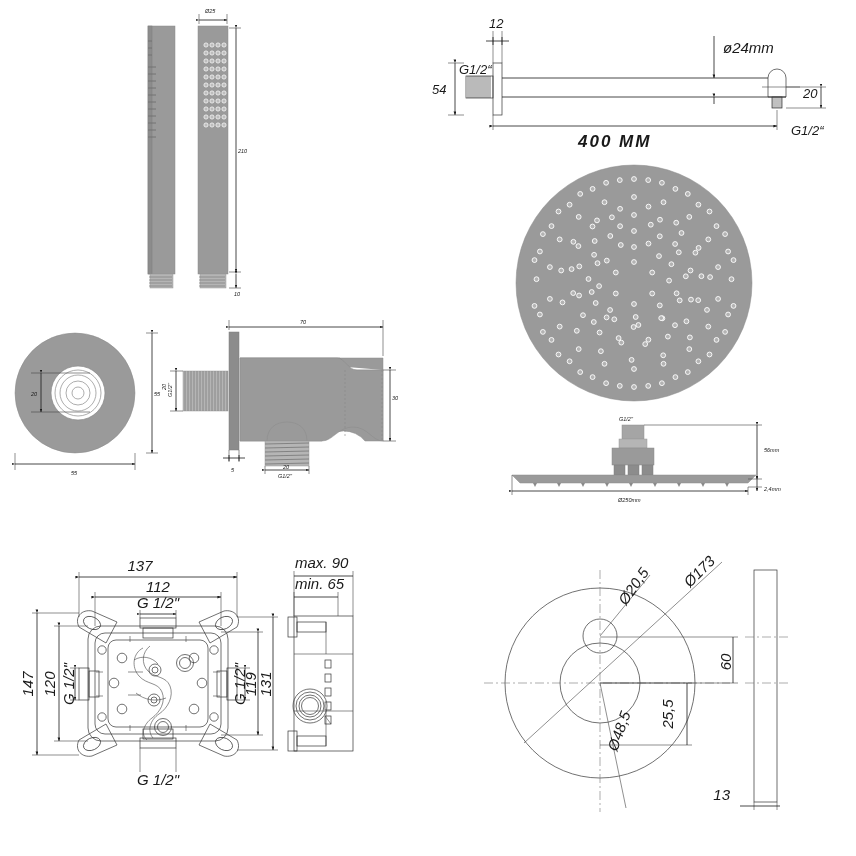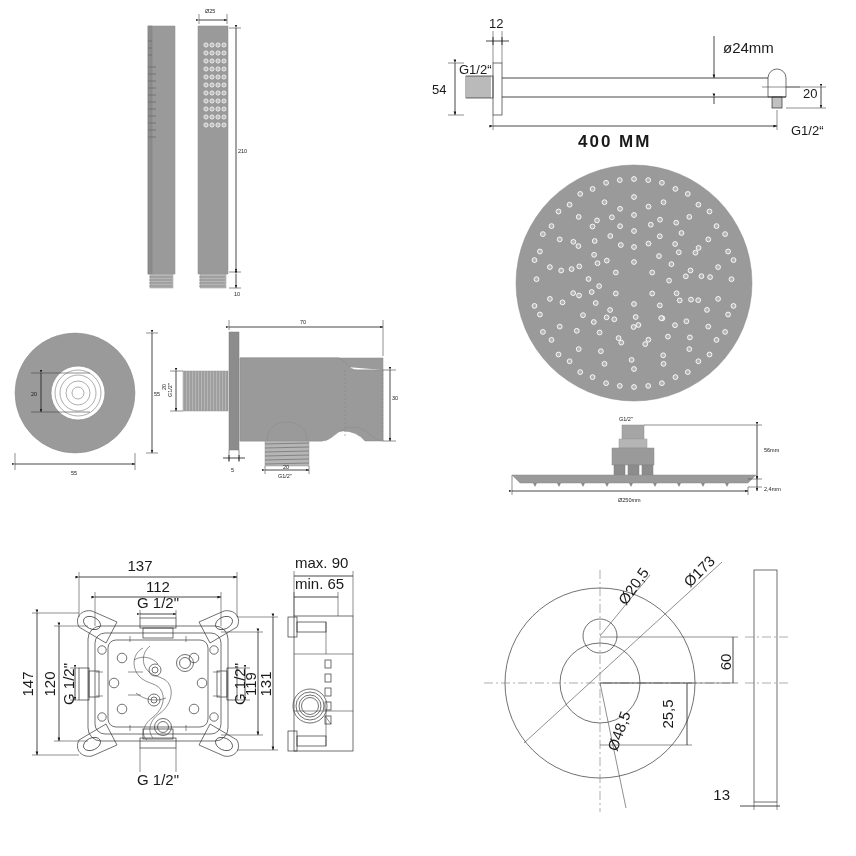--- a/index.html
+++ b/index.html
@@ -12,20 +12,21 @@
     height: 856px;
     font-family: "Liberation Sans", sans-serif;
     position: relative;
     overflow: hidden;
   }
   #sheet {
     position: absolute;
     left: 0; top: 0;
     width: 856px;
     height: 856px;
+    font-style: italic;
   }
   svg text {
     font-family: "Liberation Sans", sans-serif;
     fill: #1a1a1a;
   }
   .dimtxt-xs { font-size: 5.5px; }
   .dimtxt-lg { font-size: 17px; font-weight: bold; letter-spacing: 2px; }
   .dimtxt-md { font-size: 13px; }
   .dimtxt-big { font-size: 15px; }
   .ln { stroke: #1a1a1a; stroke-width: 0.8; fill: none; }

